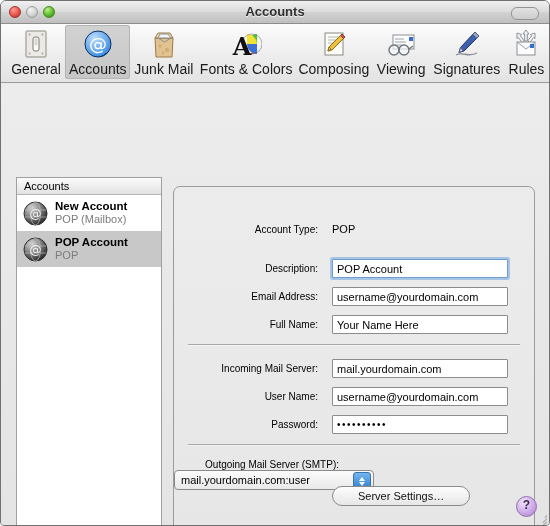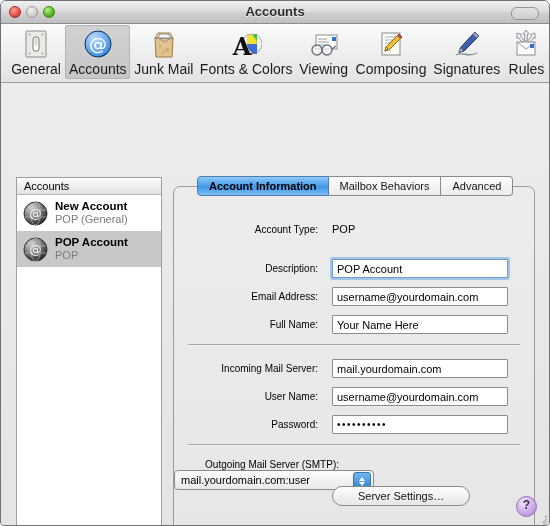--- a/index.html
+++ b/index.html
@@ -232,46 +232,46 @@
           <circle cx="22" cy="16" r="10" fill="none" stroke="#7a7a7a" stroke-width=".6"></circle>
           <text x="12" y="27" font-family="DejaVu Serif" font-size="24" font-weight="bold" fill="#101010" text-anchor="middle">A</text>
         </svg>
       </div>
       <div class="tb-label">Fonts &amp; Colors</div>
     </div>
 
     <div class="tb-item">
       <div class="tb-icon">
         <svg width="32" height="32" viewBox="0 0 32 32">
+          <rect x="7" y="5" width="18" height="22" fill="#fbfbf7" stroke="#8a8a84"></rect>
+          <g stroke="#b6b6ae">
+              <path d="M10 9h11M10 12h11M10 15h8"></path>
+            </g>
+          <path d="M24 6 L27 9 L14 22 L10 23 L11 19 Z" fill="#f0c03c" stroke="#8a6d1c"></path>
+          <path d="M24 6 L27 9 L25.5 10.5 L22.5 7.5 Z" fill="#d9544d" stroke="#8a3330"></path>
+          <path d="M10 23 L11 19 L13 21 Z" fill="#f6e6b8" stroke="#8a6d1c"></path>
+        </svg>
+      </div>
+      <div class="tb-label">Composing</div>
+    </div>
+
+    <div class="tb-item">
+      <div class="tb-icon">
+        <svg width="32" height="32" viewBox="0 0 32 32">
           <rect x="8" y="7" width="21" height="14" fill="#fcfcfd" stroke="#8b8d93"></rect>
           <rect x="24" y="9" width="4" height="4" fill="#2f6fd0"></rect>
           <g stroke="#9aa0a8" stroke-width="1">
               <path d="M10 11h9M10 14h11M10 17h7"></path>
             </g>
           <circle cx="9" cy="22" r="5" fill="#f4f6f8" fill-opacity=".65" stroke="#6f757d" stroke-width="1.4"></circle>
           <circle cx="19" cy="22" r="5" fill="#f4f6f8" fill-opacity=".65" stroke="#6f757d" stroke-width="1.4"></circle>
           <path d="M14 21.5h0.9M24 21 l4-3" fill="none" stroke="#6f757d" stroke-width="1.4"></path>
         </svg>
       </div>
       <div class="tb-label">Viewing</div>
-    </div>
-
-    <div class="tb-item">
-      <div class="tb-icon">
-        <svg width="32" height="32" viewBox="0 0 32 32">
-          <rect x="7" y="5" width="18" height="22" fill="#fbfbf7" stroke="#8a8a84"></rect>
-          <g stroke="#b6b6ae">
-              <path d="M10 9h11M10 12h11M10 15h8"></path>
-            </g>
-          <path d="M24 6 L27 9 L14 22 L10 23 L11 19 Z" fill="#f0c03c" stroke="#8a6d1c"></path>
-          <path d="M24 6 L27 9 L25.5 10.5 L22.5 7.5 Z" fill="#d9544d" stroke="#8a3330"></path>
-          <path d="M10 23 L11 19 L13 21 Z" fill="#f6e6b8" stroke="#8a6d1c"></path>
-        </svg>
-      </div>
-      <div class="tb-label">Composing</div>
     </div>
 
     <div class="tb-item">
       <div class="tb-icon">
         <svg width="32" height="32" viewBox="0 0 32 32">
           <path d="M24 4 L28 8 L13 23 L8 24.5 L9.5 19.5 Z" fill="#3c5fae" stroke="#23376b"></path>
           <path d="M9.5 19.5 L8 24.5 L12 22.8 Z" fill="#d9dde6" stroke="#566078"></path>
           <path d="M24 4 L28 8 L25.6 10.3 L21.7 6.4 Z" fill="#99a6c4" stroke="#4a5676"></path>
           <path d="M5 27 C11 23 17 30 26 25" fill="none" stroke="#8d9199" stroke-width="1.3"></path>
         </svg>
@@ -312,21 +312,21 @@
             </radialGradient>
               </defs>
             <circle cx="13.5" cy="13.5" r="11.5" fill="url(#gl1)" stroke="#2c2c2c"></circle>
             <ellipse cx="13.5" cy="13.5" rx="5" ry="11.5" fill="none" stroke="#b9b9b9" stroke-width=".7"></ellipse>
             <path d="M2.5 10h22M2.5 17h22" stroke="#b9b9b9" stroke-width=".7" fill="none"></path>
             <text x="13.5" y="18" font-family="DejaVu Sans" font-size="12" fill="#f2f2f2" text-anchor="middle">@</text>
           </svg>
         </div>
         <div class="sb-txt">
           <div class="sb-name">New Account</div>
-          <div class="sb-sub">POP (General)</div>
+          <div class="sb-sub">POP (Mailbox)</div>
         </div>
       </div>
 
       <div class="sb-row sel">
         <div class="sb-ico">
           <svg width="27" height="27" viewBox="0 0 27 27">
             <defs>
                 <radialGradient id="gl2" cx="34%" cy="26%" r="75%">
               <stop offset="0" stop-color="#d8d8d8"></stop>
                   <stop offset="0.55" stop-color="#7d7d7d"></stop>
@@ -339,25 +339,20 @@
             <text x="13.5" y="18" font-family="DejaVu Sans" font-size="12" fill="#f2f2f2" text-anchor="middle">@</text>
           </svg>
         </div>
         <div class="sb-txt">
           <div class="sb-name">POP Account</div>
           <div class="sb-sub">POP</div>
         </div>
       </div>
     </div>
 
-    <div class="tabs">
-      <div class="tab sel">Account Information</div>
-      <div class="tab">Mailbox Behaviors</div>
-      <div class="tab">Advanced</div>
-    </div>
 
     <div class="panel">
 
       <div class="frow" style="left:0;top:36px;">
         <div class="flabel">Account Type:</div>
         <div class="fstatic">POP</div>
       </div>
 
       <div class="frow" style="left:0;top:72px;">
         <div class="flabel">Description:</div>

